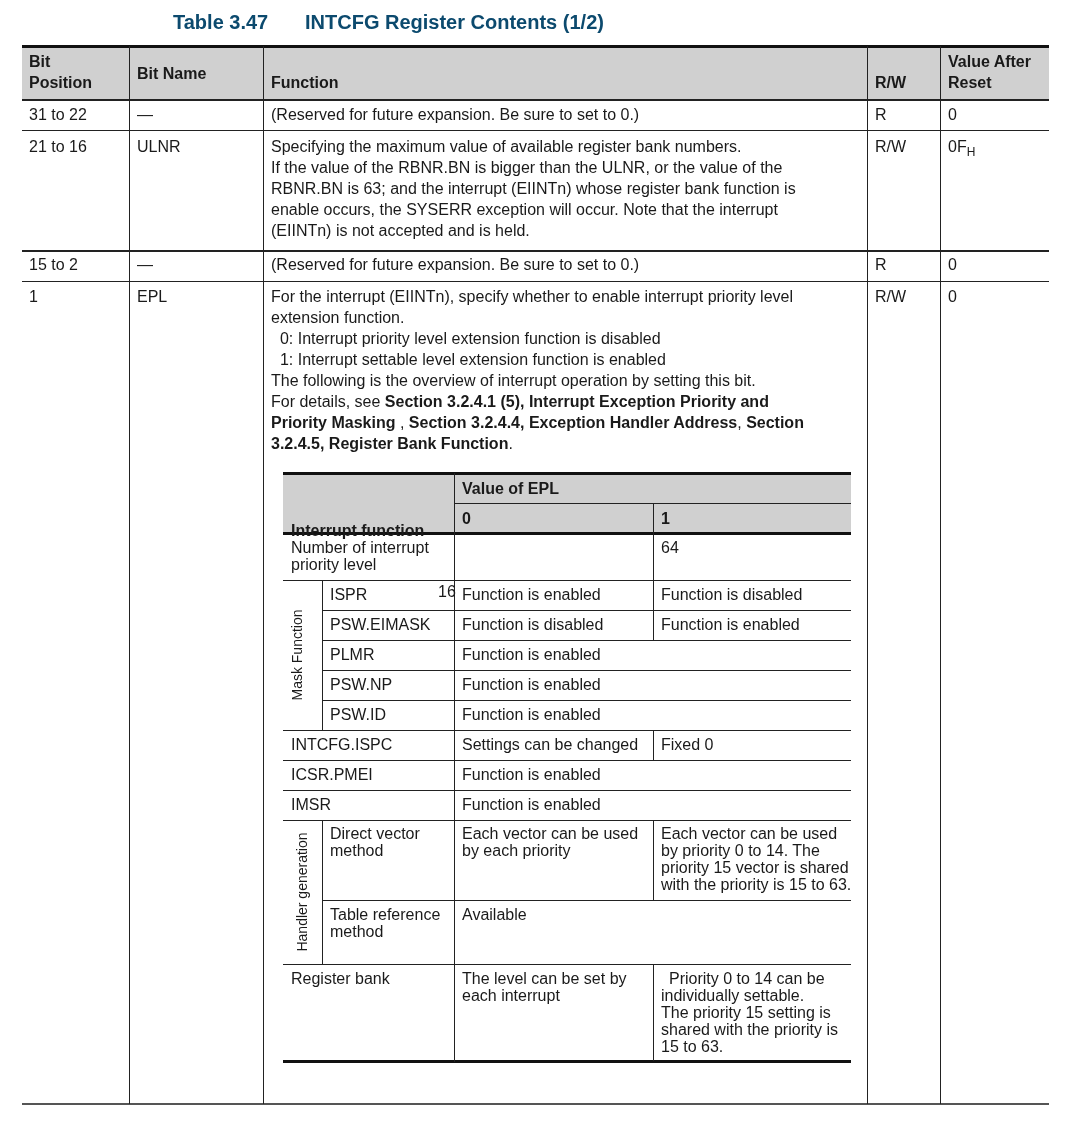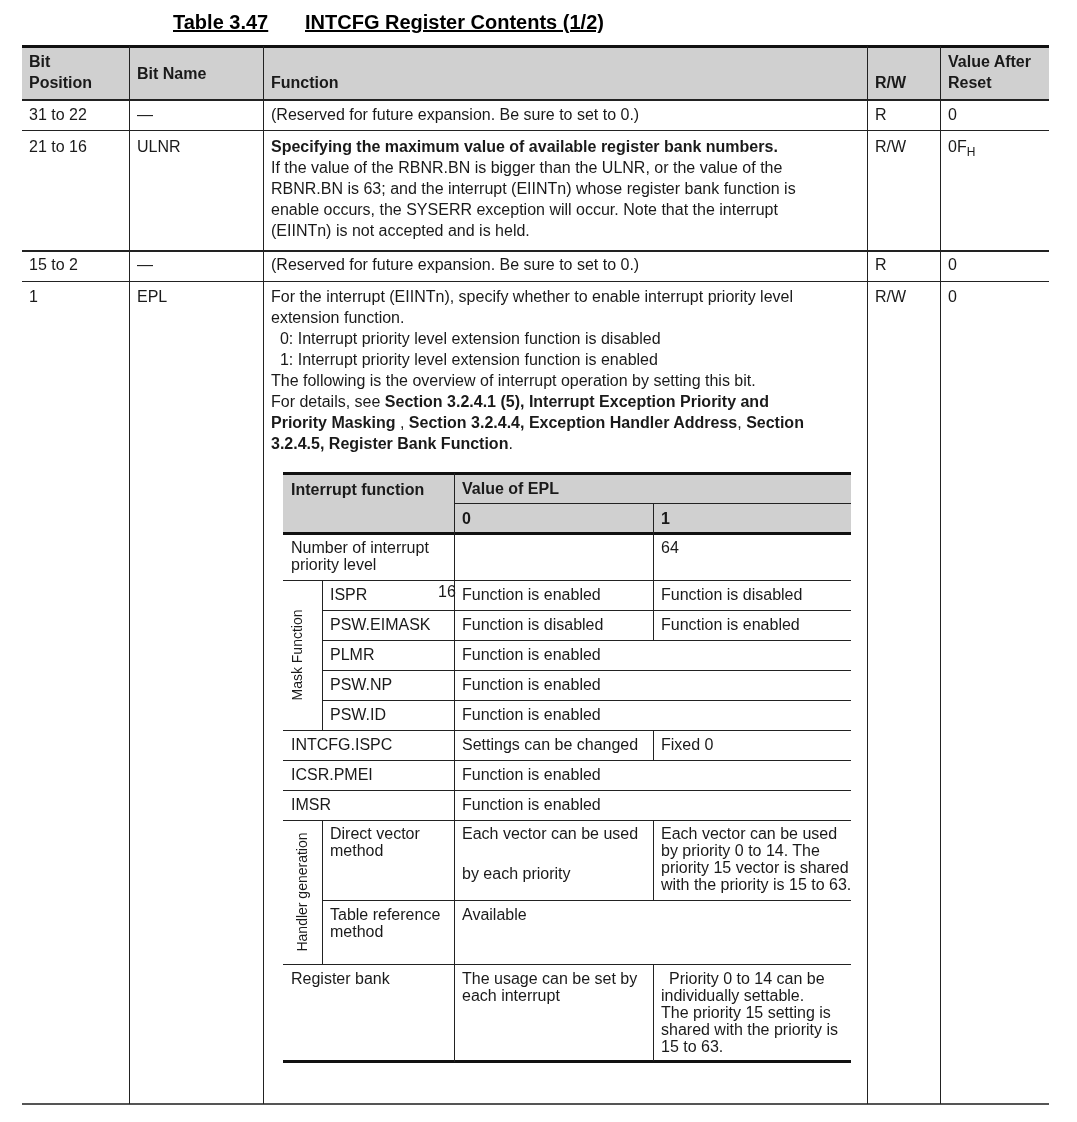--- a/index.html
+++ b/index.html
@@ -1,19 +1,19 @@
 <!DOCTYPE html>
 <html><head>
 <meta charset="utf-8">
 <style>
   html, body { margin:0; padding:0; background:#ffffff; }
   body { width:1077px; height:1122px; position:relative; overflow:hidden;
          font-family:"Liberation Sans", sans-serif; color:#1a1a1a; }
   .abs { position:absolute; }
-  .title { top:11px; font-size:20px; font-weight:bold; color:#000000;text-decoration:underline; }
+  .title { top:11px; font-size:20px; font-weight:bold; color:#0c4a6e; }
   .hdr-bg { background:#d0d0d0; }
   .hline { position:absolute; height:1px; background:#222; }
   .vline { position:absolute; width:1px; background:#222; }
   .txt { position:absolute; font-size:16px; line-height:21px; white-space:nowrap; }
   .hd  { font-weight:bold; }
   .small { position:absolute; font-size:16px; line-height:17px; white-space:nowrap; }
   .sub { font-size:12px; vertical-align:-4px; }
   .rot { position:absolute; transform:rotate(-90deg); transform-origin:center center;
          font-size:14px; white-space:nowrap; text-align:center; }
   b.ref { font-weight:bold; }
@@ -55,21 +55,21 @@
     <div class="txt" style="left:29px; top:104px;">31 to 22</div>
     <div class="txt" style="left:137px; top:104px;">—</div>
     <div class="txt" style="left:271px; top:104px;">(Reserved for future expansion. Be sure to set to 0.)</div>
     <div class="txt" style="left:875px; top:104px;">R</div>
     <div class="txt" style="left:948px; top:104px;">0</div>
   </div>
 
   <div>
     <div class="txt" style="left:29px; top:136px;">21 to 16</div>
     <div class="txt" style="left:137px; top:136px;">ULNR</div>
-    <div class="txt" style="left:271px; top:136px;font-weight:bold;">Specifying the maximum value of available register bank numbers.</div>
+    <div class="txt" style="left:271px; top:136px;">Specifying the maximum value of available register bank numbers.</div>
     <div class="txt" style="left:271px; top:157px;">If the value of the RBNR.BN is bigger than the ULNR, or the value of the</div>
     <div class="txt" style="left:271px; top:178px;">RBNR.BN is 63; and the interrupt (EIINTn) whose register bank function is</div>
     <div class="txt" style="left:271px; top:199px;">enable occurs, the SYSERR exception will occur. Note that the interrupt</div>
     <div class="txt" style="left:271px; top:220px;">(EIINTn) is not accepted and is held.</div>
     <div class="txt" style="left:875px; top:136px;">R/W</div>
     <div class="txt" style="left:948px; top:136px;"><span>0F</span><span class="sub">H</span></div>
   </div>
 
   <div>
     <div class="txt" style="left:29px; top:254px;">15 to 2</div>
@@ -78,21 +78,21 @@
     <div class="txt" style="left:875px; top:254px;">R</div>
     <div class="txt" style="left:948px; top:254px;">0</div>
   </div>
 
   <div>
     <div class="txt" style="left:29px; top:286px;">1</div>
     <div class="txt" style="left:137px; top:286px;">EPL</div>
     <div class="txt" style="left:271px; top:286px;">For the interrupt (EIINTn), specify whether to enable interrupt priority level</div>
     <div class="txt" style="left:271px; top:307px;">extension function.</div>
     <div class="txt" style="left:271px; top:328px; white-space:pre;">  0: Interrupt priority level extension function is disabled</div>
-    <div class="txt" style="left:271px; top:349px; white-space:pre;">  1: Interrupt priority level extension function is enabled</div>
+    <div class="txt" style="left:271px; top:349px; white-space:pre;">  1: Interrupt settable level extension function is enabled</div>
     <div class="txt" style="left:271px; top:370px;">The following is the overview of interrupt operation by setting this bit.</div>
     <div class="txt" style="left:271px; top:391px;"><span style="white-space:pre;">For details, see </span><b class="ref">Section 3.2.4.1 (5), Interrupt Exception Priority and</b></div>
     <div class="txt" style="left:271px; top:412px;"><b class="ref">Priority Masking</b><span style="white-space:pre;"> , </span><b class="ref">Section 3.2.4.4, Exception Handler Address</b><span style="white-space:pre;">, </span><b class="ref">Section</b></div>
     <div class="txt" style="left:271px; top:433px;"><b class="ref">3.2.4.5, Register Bank Function</b><span>.</span></div>
     <div class="txt" style="left:875px; top:286px;">R/W</div>
     <div class="txt" style="left:948px; top:286px;">0</div>
   </div>
 </div>
 
 <div>
@@ -121,21 +121,21 @@
 
   <div class="vline" style="left:454px; top:473px; height:589px;"></div>
   <div class="vline" style="left:653px; top:503px; height:137px;"></div>
   <div class="vline" style="left:653px; top:730px; height:30px;"></div>
   <div class="vline" style="left:653px; top:820px; height:80px;"></div>
   <div class="vline" style="left:653px; top:964px; height:97px;"></div>
   <div class="vline" style="left:322px; top:580px; height:150px;"></div>
   <div class="vline" style="left:322px; top:820px; height:144px;"></div>
 
   <div class="small hd" style="left:462px; top:480px;">Value of EPL</div>
-  <div class="small hd" style="left:291px; top:481px;text-align:right;">Interrupt function</div>
+  <div class="small hd" style="left:291px; top:522px;text-align:right;">Interrupt function</div>
   <div class="small hd" style="left:462px; top:510px;">0</div>
   <div class="small hd" style="left:661px; top:510px;">1</div>
 
   <div>
     <div class="small" style="left:291px; top:539px;">Number of interrupt</div>
     <div class="small" style="left:291px; top:556px;">priority level</div>
     <div class="small" style="left:438px; top:539px;margin-top:44px;">16</div>
     <div class="small" style="left:661px; top:539px;">64</div>
   </div>
 
@@ -177,35 +177,35 @@
     <div class="small" style="left:291px; top:796px;">IMSR</div>
     <div class="small" style="left:462px; top:796px;">Function is enabled</div>
   </div>
 
   <div class="rot" style="left:233px; top:883px; width:140px; height:18px;">Handler generation</div>
 
   <div>
     <div class="small" style="left:330px; top:825px;">Direct vector</div>
     <div class="small" style="left:330px; top:842px;">method</div>
     <div class="small" style="left:462px; top:825px;">Each vector can be used</div>
-    <div class="small" style="left:462px; top:842px;margin-top:23px;">by each priority</div>
+    <div class="small" style="left:462px; top:842px;">by each priority</div>
     <div class="small" style="left:661px; top:825px;">Each vector can be used</div>
     <div class="small" style="left:661px; top:842px;">by priority 0 to 14. The</div>
     <div class="small" style="left:661px; top:859px;">priority 15 vector is shared</div>
     <div class="small" style="left:661px; top:876px;">with the priority is 15 to 63.</div>
   </div>
   <div>
     <div class="small" style="left:330px; top:906px;">Table reference</div>
     <div class="small" style="left:330px; top:923px;">method</div>
     <div class="small" style="left:462px; top:906px;">Available</div>
   </div>
 
   <div>
     <div class="small" style="left:291px; top:970px;">Register bank</div>
-    <div class="small" style="left:462px; top:970px;">The usage can be set by</div>
+    <div class="small" style="left:462px; top:970px;">The level can be set by</div>
     <div class="small" style="left:462px; top:987px;">each interrupt</div>
     <div class="small" style="left:661px; top:970px;margin-left:8px;">Priority 0 to 14 can be</div>
     <div class="small" style="left:661px; top:987px;">individually settable.</div>
     <div class="small" style="left:661px; top:1004px;">The priority 15 setting is</div>
     <div class="small" style="left:661px; top:1021px;">shared with the priority is</div>
     <div class="small" style="left:661px; top:1038px;">15 to 63.</div>
   </div>
 </div>
 
 </body></html>

